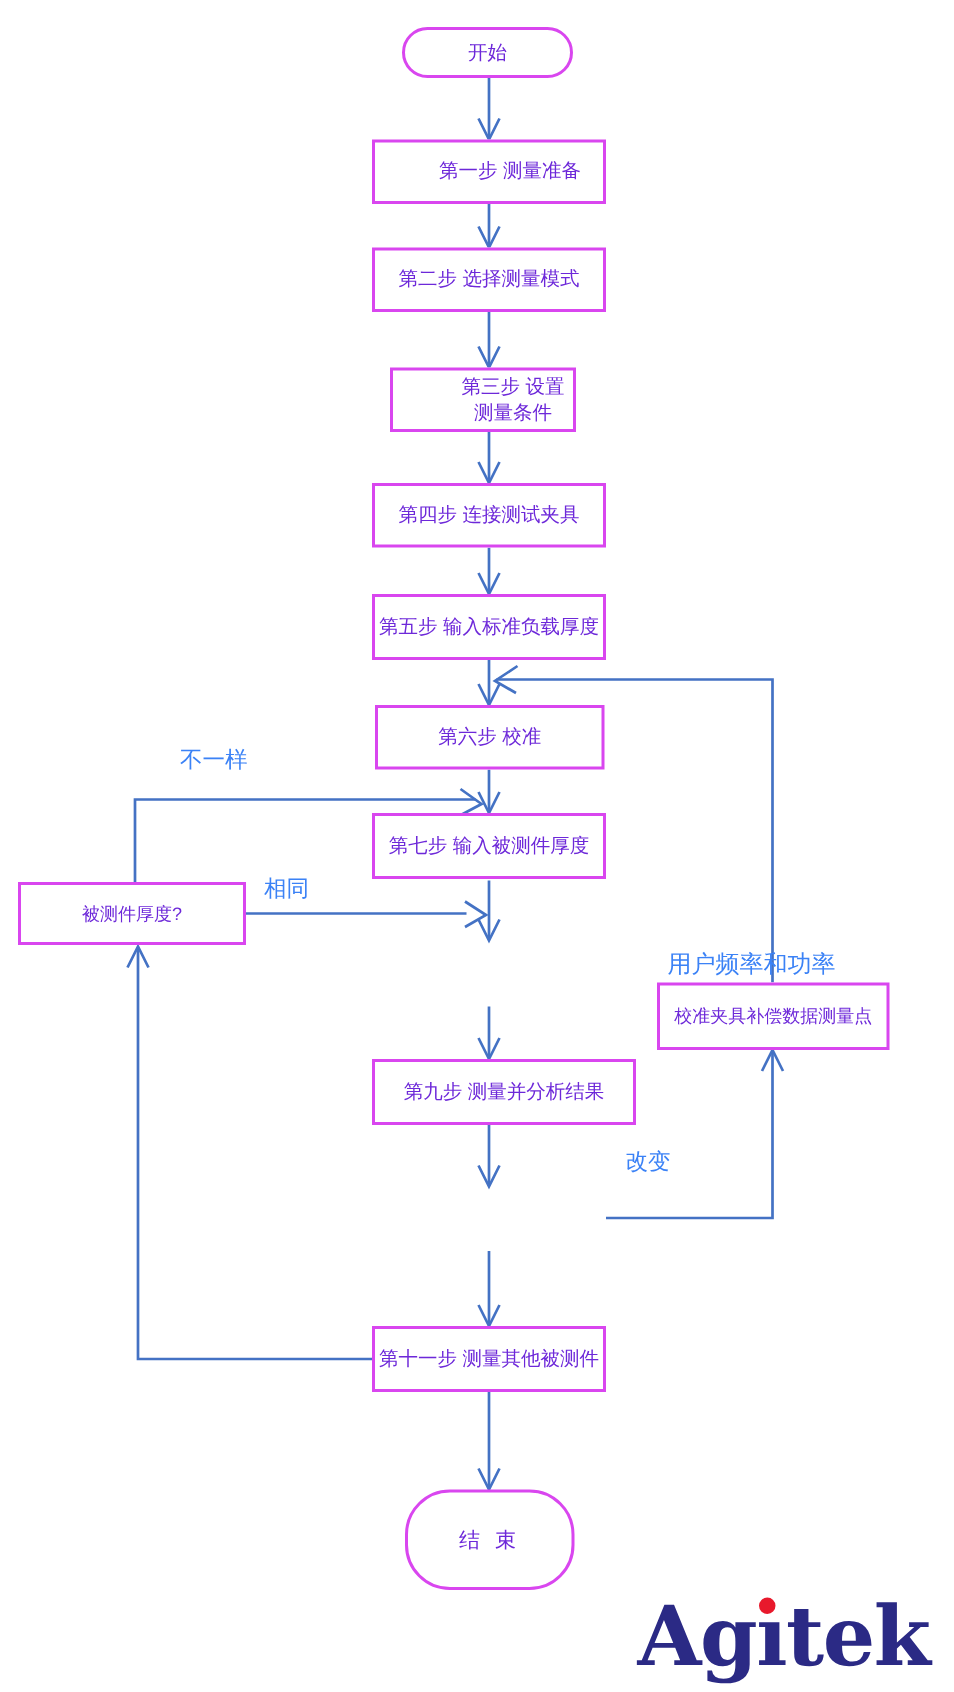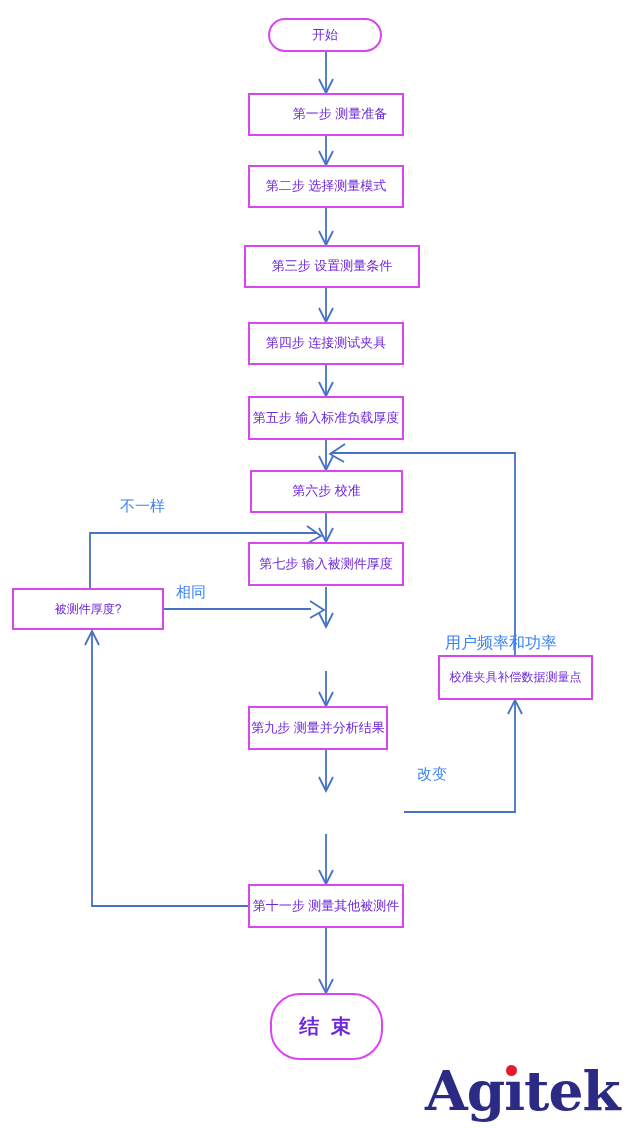--- a/index.html
+++ b/index.html
@@ -32,21 +32,21 @@
     background: #ffffff;
     display: flex;
     align-items: center;
     justify-content: center;
     font-size: 13px;
     color: #6d28d9;
     text-align: center;
     line-height: 1.25;
   }
   .oval-start { border-radius: 18px; }
-  .oval-end   { border-radius: 30px; font-weight: bold; font-size: 20px; letter-spacing: 3px; }
+  .oval-end   { border-radius: 30px; font-weight: normal; font-size: 14px; letter-spacing: 3px; }
   .small-text { font-size: 12px; }
 
   .edge-label {
     position: absolute;
     color: #3b82f6;
     font-size: 15px;
     white-space: nowrap;
   }
   .edge-label.big { font-size: 16px; }
 
@@ -147,32 +147,32 @@
         <path d="M85,645 L92,631 L99,645"></path>
     </g>
   </svg>
 
   <div class="node oval-start" style="left:268px; top:18px; width:114px; height:34px;">开始</div>
 
   <div class="node" style="left:248px; top:93px; width:156px; height:43px;padding-left:28px;">第一步 测量准备</div>
 
   <div class="node" style="left:248px; top:165px; width:156px; height:43px;">第二步 选择测量模式</div>
 
-  <div class="node" style="left:244px; top:245px; width:176px; height:43px;">第三步 设置测量条件</div>
+  <div class="node" style="left:260px; top:245px; width:124px; height:43px;padding-left:40px;">第三步 设置测量条件</div>
 
   <div class="node" style="left:248px; top:322px; width:156px; height:43px;">第四步 连接测试夹具</div>
 
   <div class="node" style="left:248px; top:396px; width:156px; height:44px;">第五步 输入标准负载厚度</div>
 
   <div class="node" style="left:250px; top:470px; width:153px; height:43px;">第六步 校准</div>
 
   <div class="node" style="left:248px; top:542px; width:156px; height:44px;">第七步 输入被测件厚度</div>
 
 
-  <div class="node" style="left:248px; top:706px; width:140px; height:44px;">第九步 测量并分析结果</div>
+  <div class="node" style="left:248px; top:706px; width:176px; height:44px;">第九步 测量并分析结果</div>
 
 
   <div class="node" style="left:248px; top:884px; width:156px; height:44px;">第十一步 测量其他被测件</div>
 
   <div class="node oval-end" style="left:270px; top:993px; width:113px; height:67px;">结 束</div>
 
   <div class="node small-text" style="left:12px; top:588px; width:152px; height:42px;">被测件厚度?</div>
 
   <div class="node small-text" style="left:438px; top:655px; width:155px; height:45px;">校准夹具补偿数据测量点</div>
 

